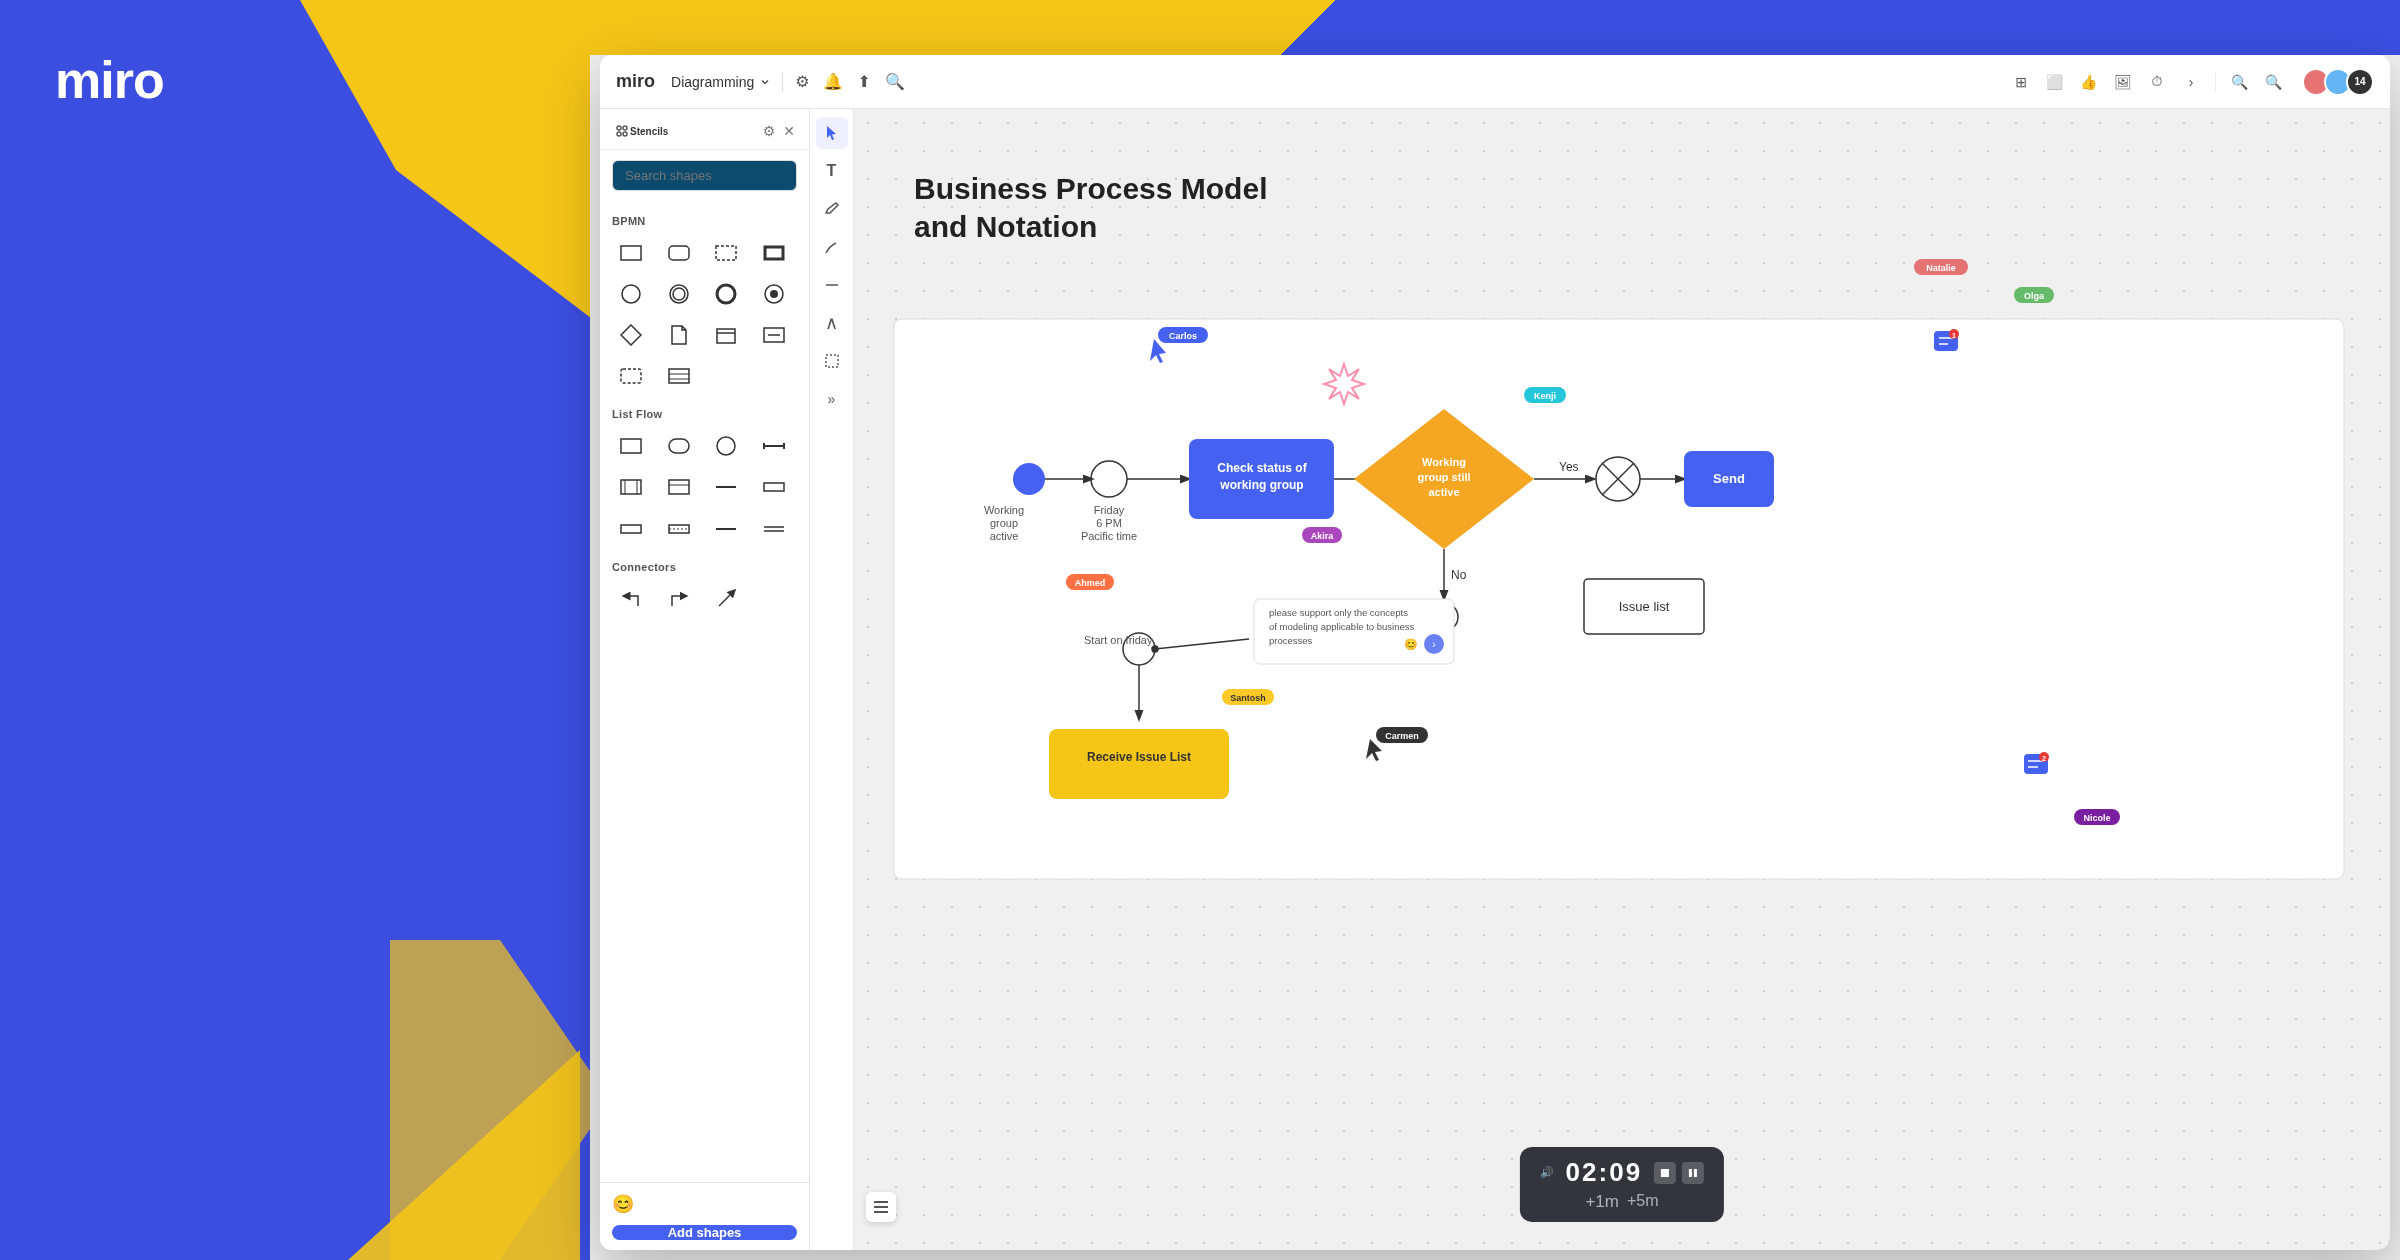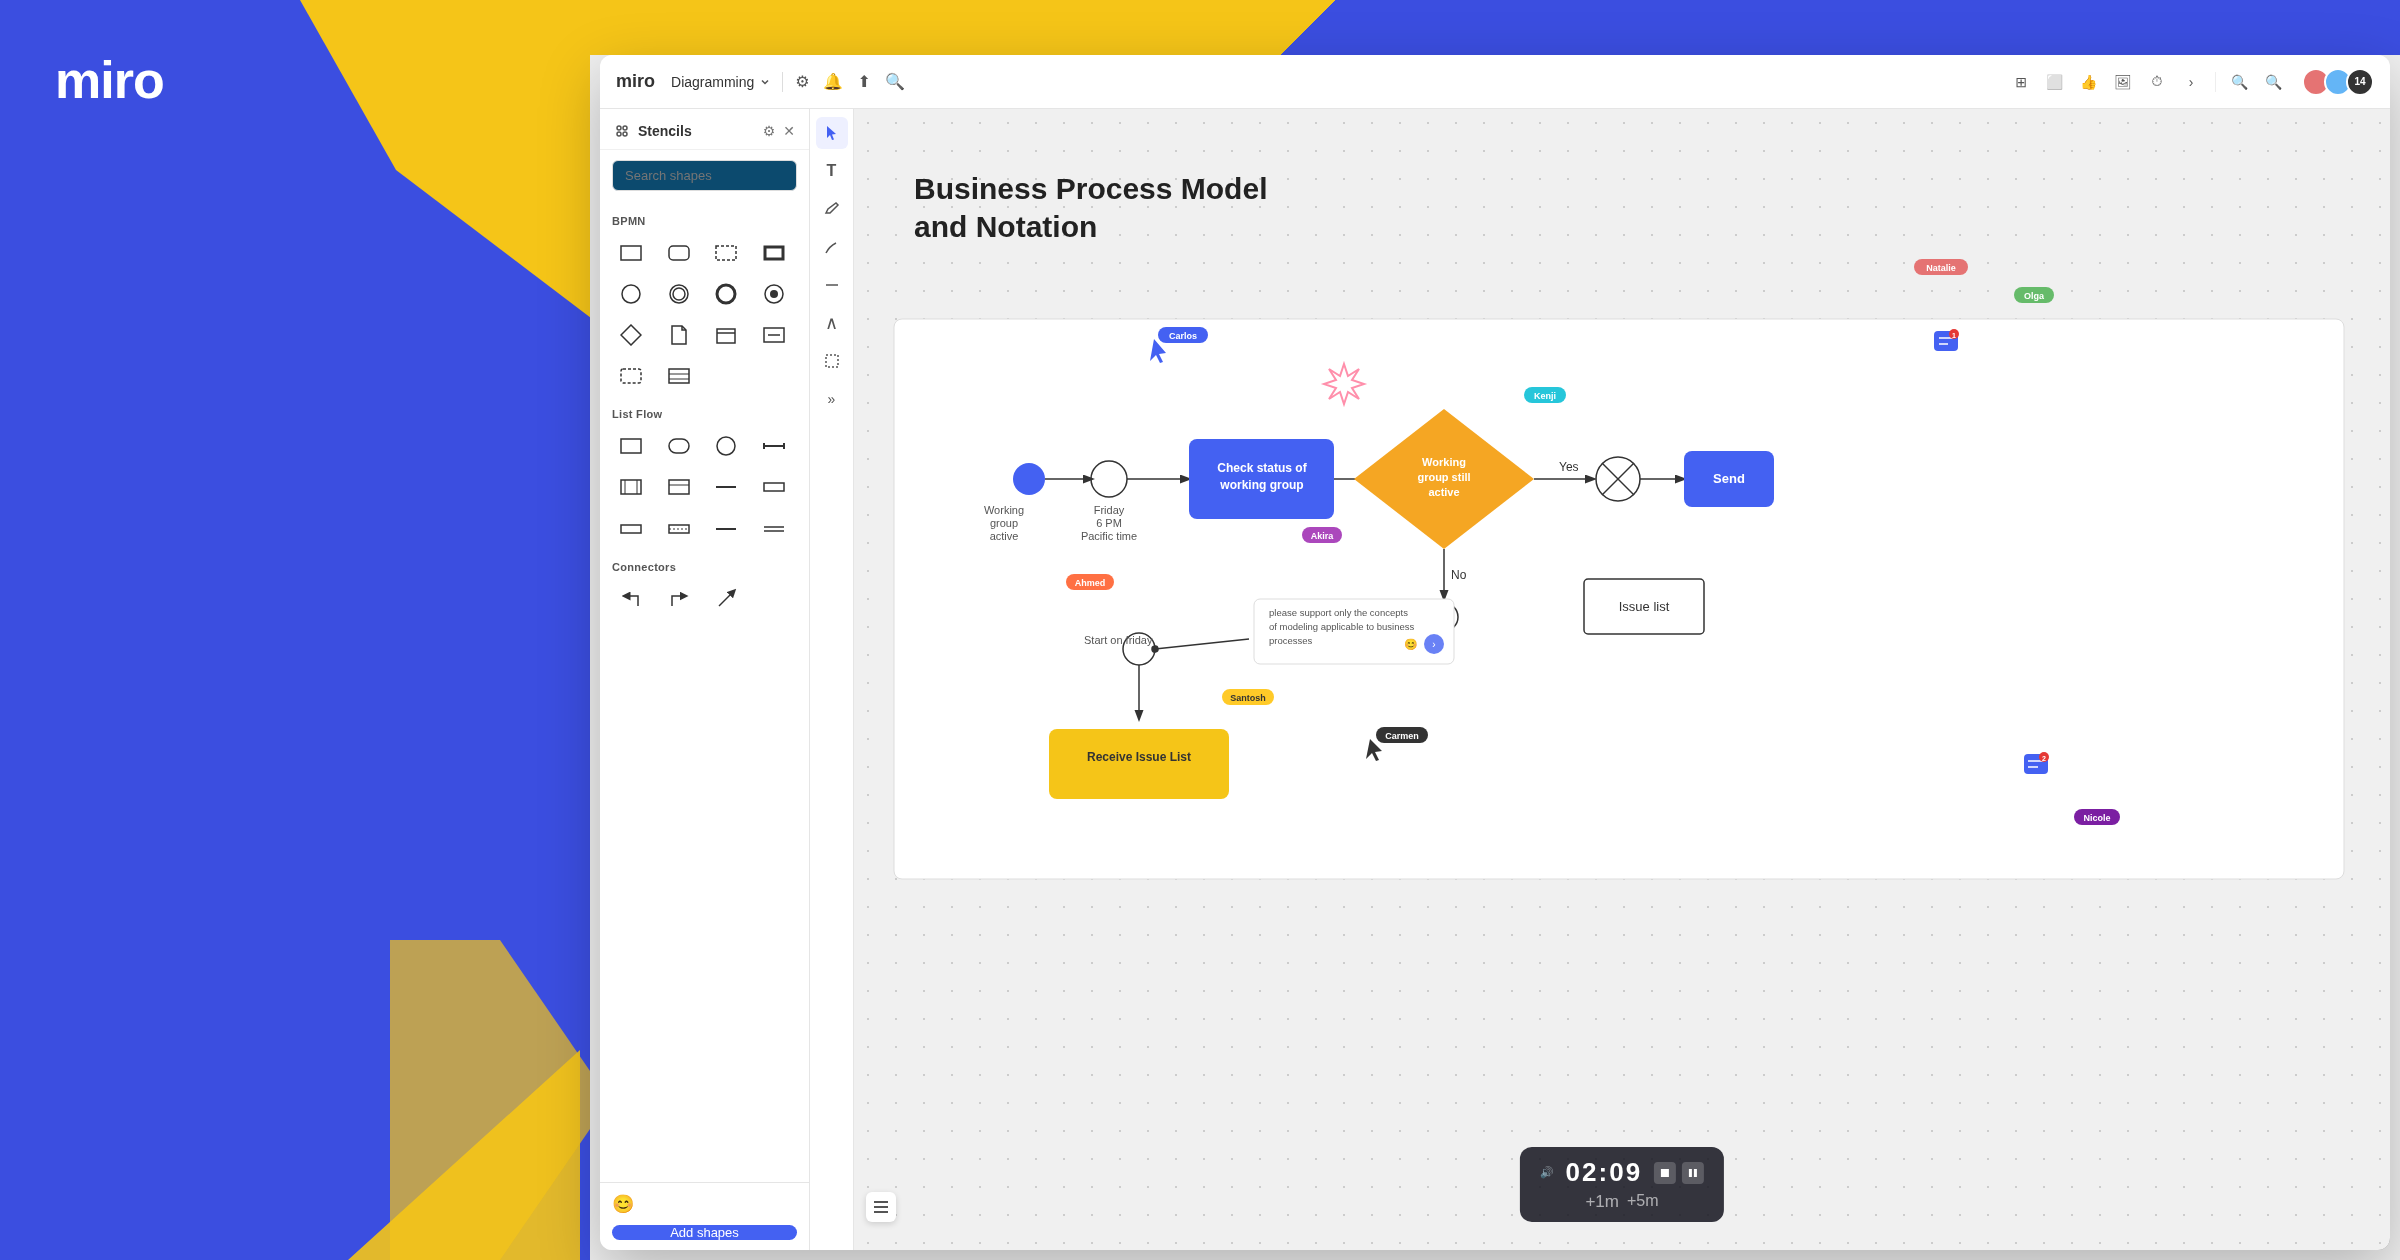--- a/index.html
+++ b/index.html
@@ -205,22 +205,21 @@
       display: flex;
       align-items: center;
       justify-content: space-between;
       padding: 14px 14px 10px;
       border-bottom: 1px solid #f0f0f0;
     }
 
     .stencils-title {
       display: flex;
       align-items: center;
-      gap: 8px;
-      font-size: 14px;
+      font-size: 10px;
       font-weight: 600;
       color: #333;
     }
 
     .stencils-header-icons {
       display: flex;
       gap: 8px;
       align-items: center;
       color: #777;
       font-size: 14px;
@@ -278,21 +277,21 @@
       border-top: 1px solid #e5e5e5;
     }
 
     .add-shapes-btn {
       width: 100%;
       background: #4461F2;
       color: white;
       border: none;
       border-radius: 8px;
       font-size: 13px;
-      font-weight: 400;
+      font-weight: 700;
       cursor: pointer;
       display: flex;
       align-items: center;
       justify-content: center;
       gap: 6px;
     }
 
     
     .canvas-area {
       flex: 1;

